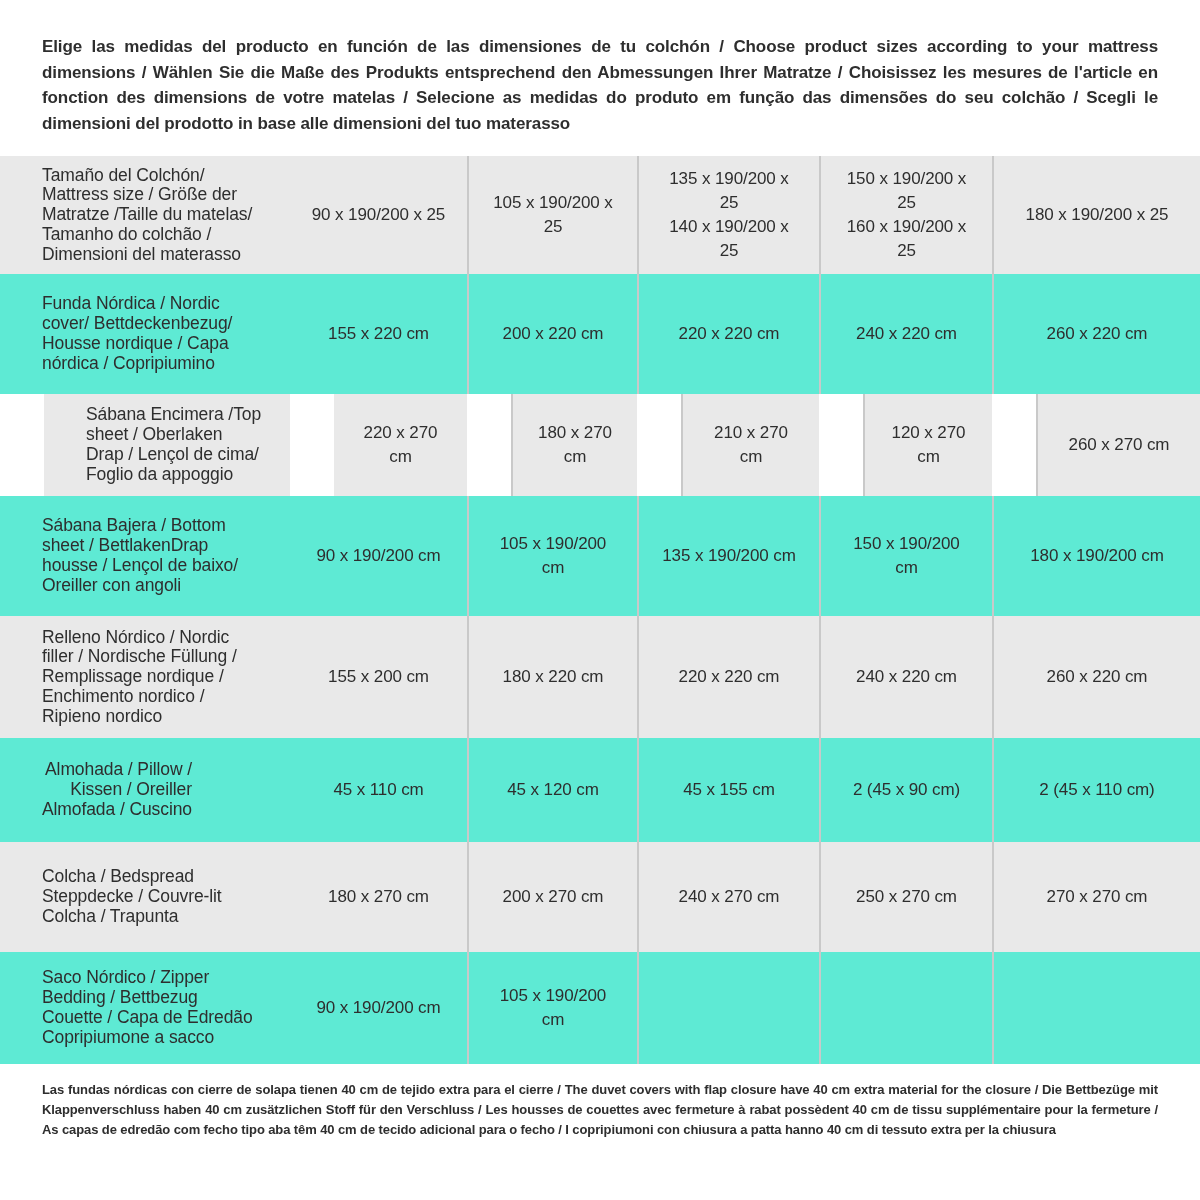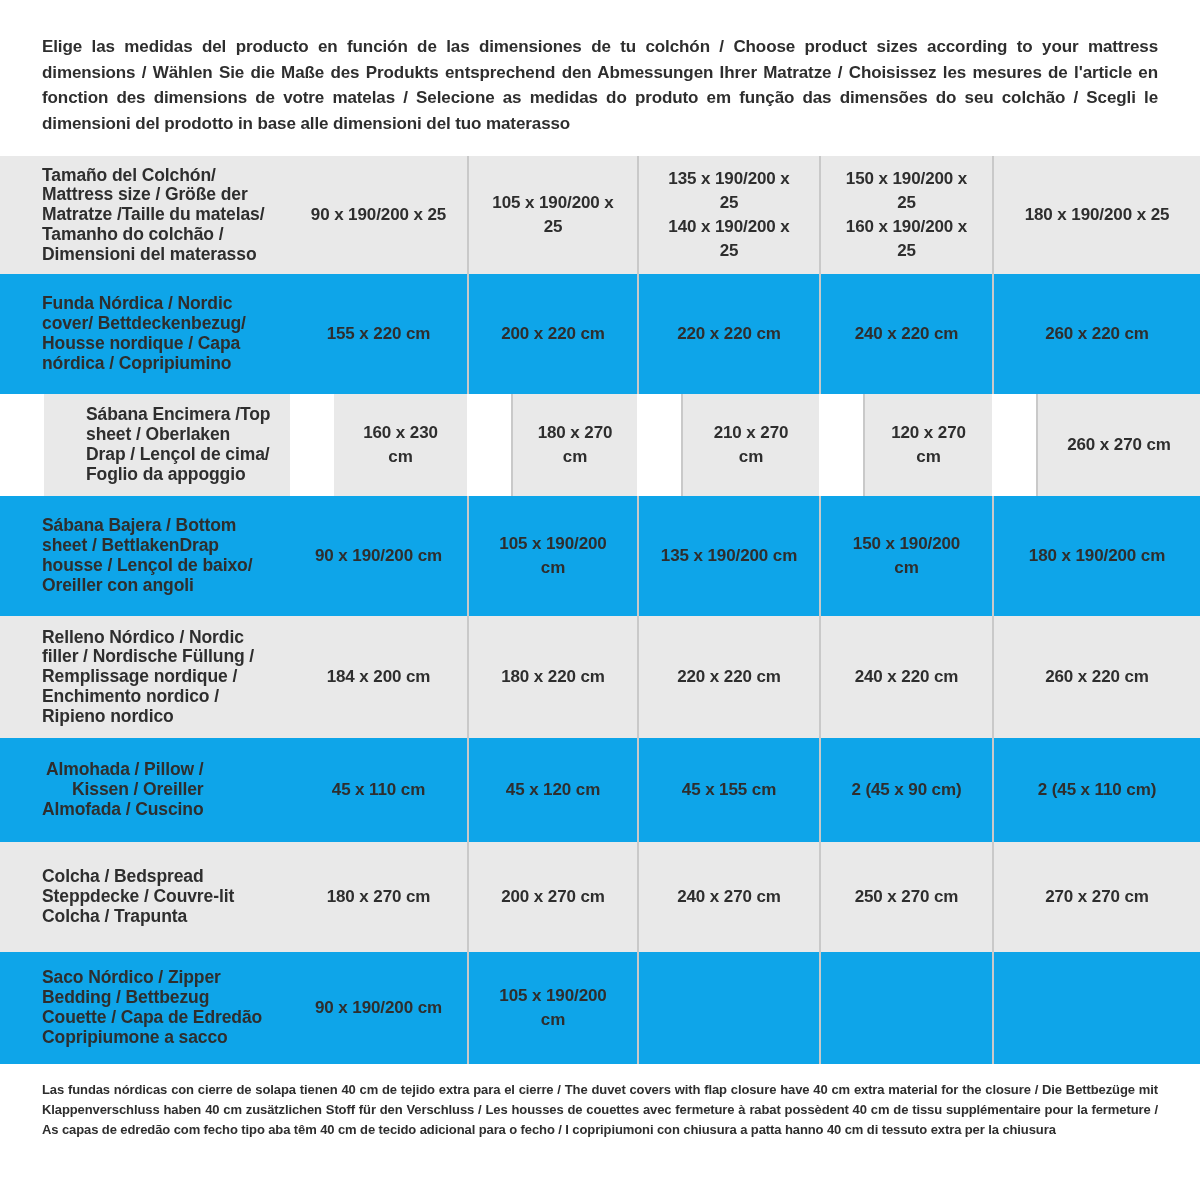--- a/index.html
+++ b/index.html
@@ -27,40 +27,40 @@
     grid-template-columns: 290px 177px 170px 182px 173px 208px;
     width: 1200px;
   }
   .trow { display: contents; }
   .cell {
     display: flex;
     align-items: center;
     justify-content: center;
     text-align: center;
     font-size: 17px;
-    font-weight: bold;
+    font-weight: normal;
     line-height: 1.4;
     white-space: pre-line;
     letter-spacing: -0.1px;
     padding: 6px 20px;
   }
   .cell.label {
     justify-content: flex-start;
     text-align: left;
     padding-left: 42px;
     padding-right: 10px;
     font-size: 17.5px;
     line-height: 1.13;
   }
   
   .cell.divided { border-left: 2px solid #c9c9c9; }
 
   
   .bg-gray  { background: #e9e9e9; }
-  .bg-white { background: #0ea5e9; }
+  .bg-white { background: #5eead4; }
 
   
   .rh-header   .cell { min-height: 118px; }
   .rh-funda    .cell { min-height: 120px; }
   .rh-encimera .cell { min-height: 102px; margin-left: 44px; }
   .rh-bajera   .cell { min-height: 120px; }
   .rh-relleno  .cell { min-height: 122px; }
   .rh-almohada .cell { min-height: 104px; text-align: right; }
   .rh-colcha   .cell { min-height: 110px; }
   .rh-saco     .cell { min-height: 112px; }
@@ -108,21 +108,21 @@
       <div class="cell bg-white divided">220 x 220 cm</div>
       <div class="cell bg-white divided">240 x 220 cm</div>
       <div class="cell bg-white divided">260 x 220 cm</div>
     </div>
 
     <div class="trow rh-encimera">
       <div class="cell label bg-gray">Sábana Encimera /Top
 sheet / Oberlaken
 Drap / Lençol de cima/
 Foglio da appoggio</div>
-      <div class="cell bg-gray">160 x 230 cm</div>
+      <div class="cell bg-gray">220 x 270 cm</div>
       <div class="cell bg-gray divided">180 x 270 cm</div>
       <div class="cell bg-gray divided">210 x 270 cm</div>
       <div class="cell bg-gray divided">120 x 270 cm</div>
       <div class="cell bg-gray divided">260 x 270 cm</div>
     </div>
 
     <div class="trow rh-bajera">
       <div class="cell label bg-white">Sábana Bajera / Bottom
 sheet / BettlakenDrap
 housse / Lençol de baixo/
@@ -133,21 +133,21 @@
       <div class="cell bg-white divided">150 x 190/200 cm</div>
       <div class="cell bg-white divided">180 x 190/200 cm</div>
     </div>
 
     <div class="trow rh-relleno">
       <div class="cell label bg-gray">Relleno Nórdico / Nordic
 filler / Nordische Füllung /
 Remplissage nordique /
 Enchimento nordico /
 Ripieno nordico</div>
-      <div class="cell bg-gray">184 x 200 cm</div>
+      <div class="cell bg-gray">155 x 200 cm</div>
       <div class="cell bg-gray divided">180 x 220 cm</div>
       <div class="cell bg-gray divided">220 x 220 cm</div>
       <div class="cell bg-gray divided">240 x 220 cm</div>
       <div class="cell bg-gray divided">260 x 220 cm</div>
     </div>
 
     <div class="trow rh-almohada">
       <div class="cell label bg-white">Almohada  / Pillow /
 Kissen / Oreiller
 Almofada / Cuscino</div>

